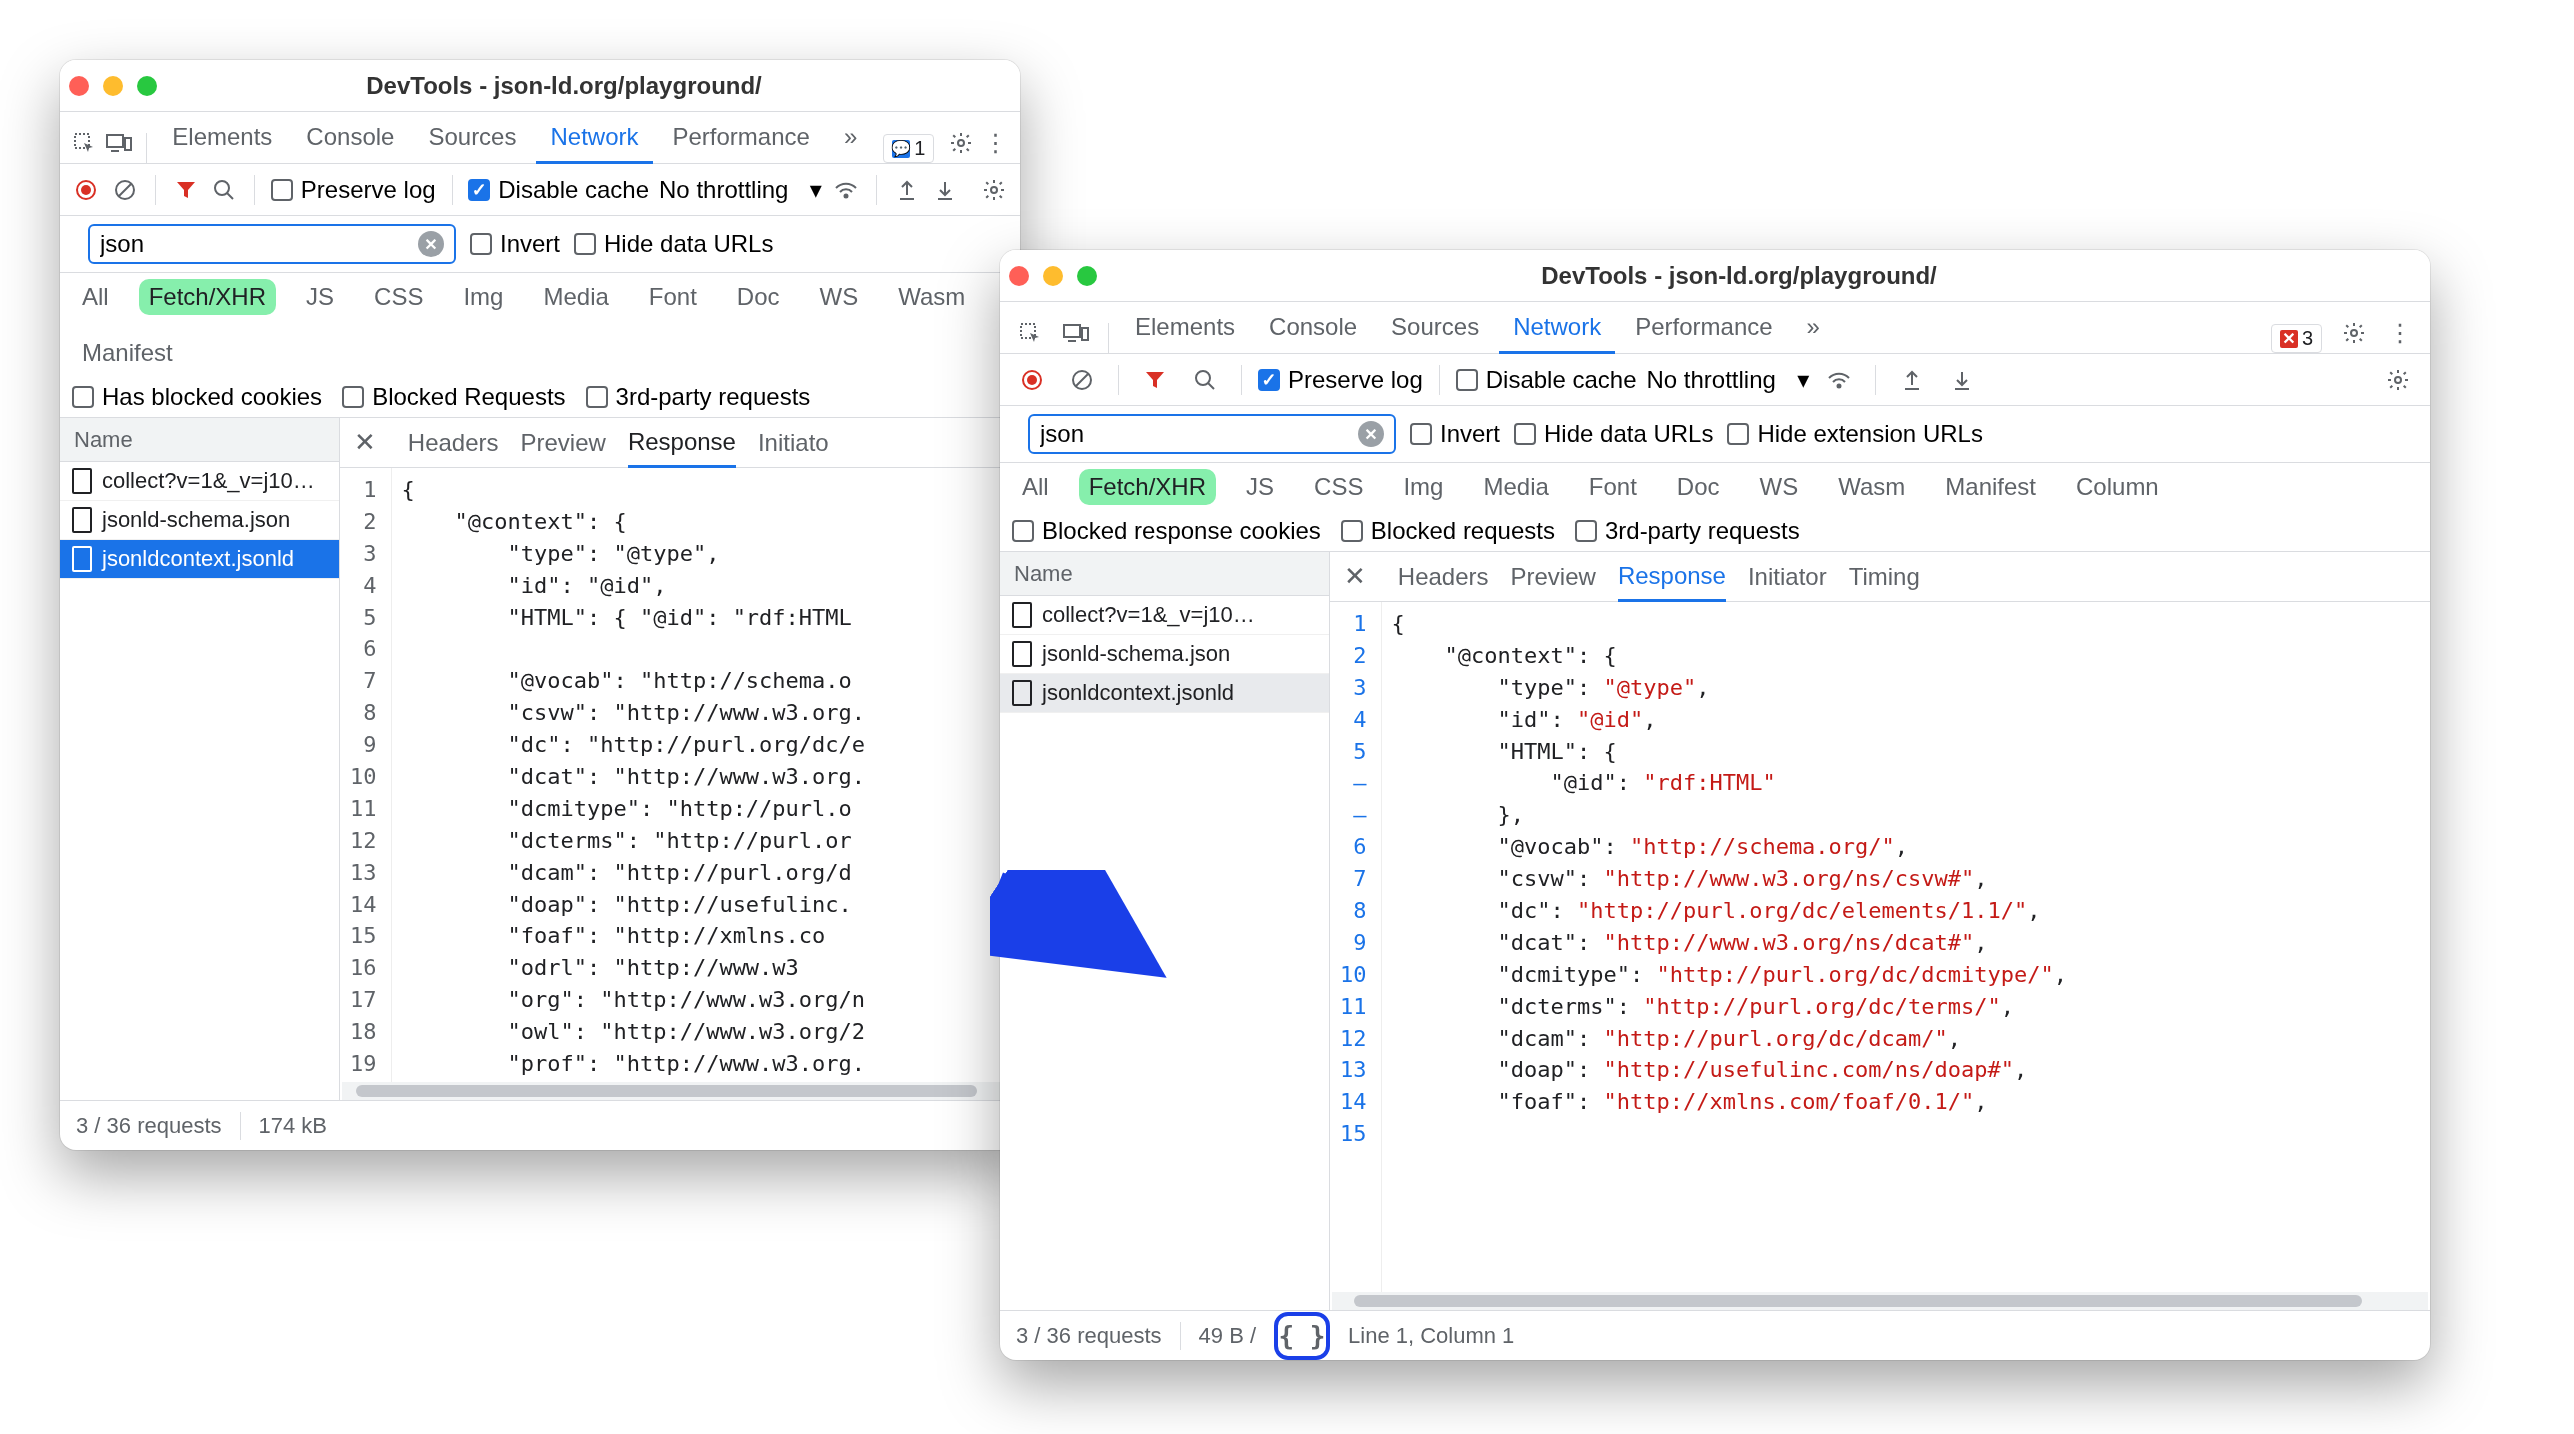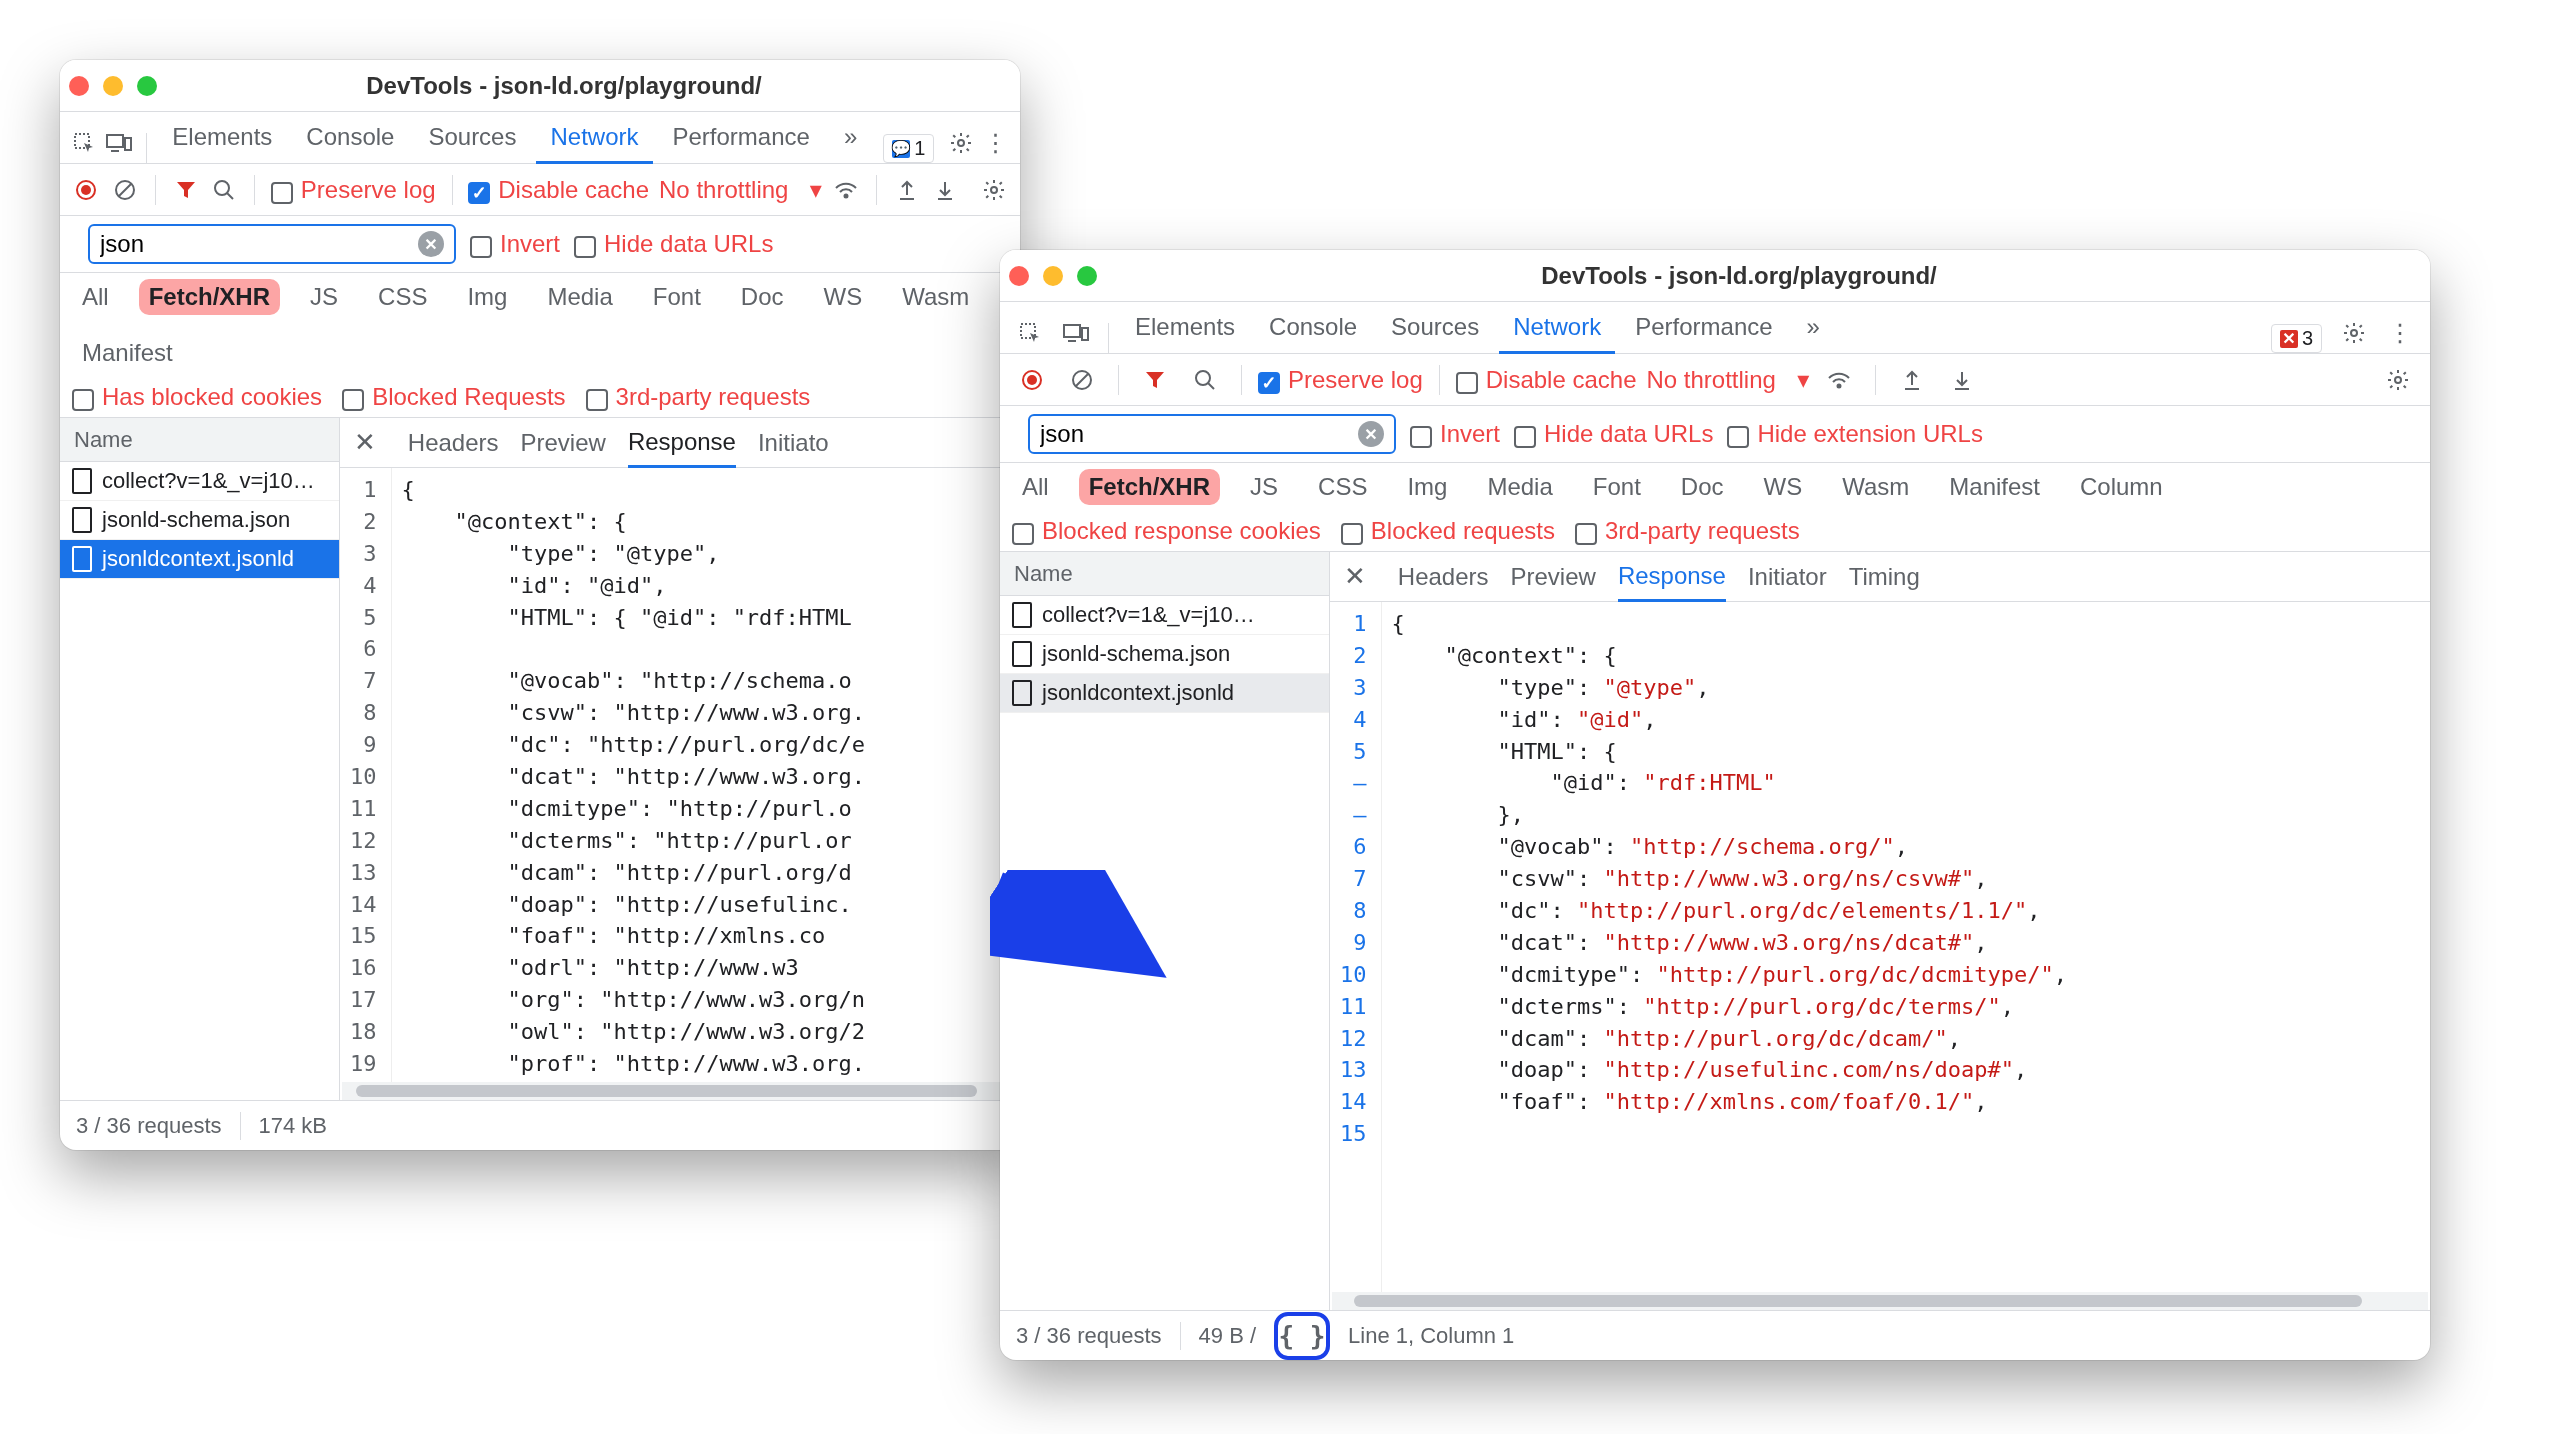--- a/index.html
+++ b/index.html
@@ -19,28 +19,28 @@
 .tab.active { color: #1a73e8; border-bottom: 3px solid #1a73e8; margin-bottom: -1px; }
 .badge { display: inline-flex; align-items: center; gap: 4px; padding: 2px 8px; border: 1px solid #dadce0; border-radius: 4px; font-size: 20px; margin-right: 6px; }
 .badge .sq { width: 18px; height: 18px; display: flex; align-items: center; justify-content: center; font-size: 16px; font-weight: bold; border-radius: 2px; color: #fff; }
 .badge .sq.blue { background: #1a73e8; }
 .badge .sq.red { background: #d93025; }
 .toolbar { display: flex; align-items: center; height: 52px; border-bottom: 1px solid #dadce0; padding: 0 12px; gap: 10px; font-size: 24px; flex-wrap: nowrap; }
 .toolbar .push { margin-left: auto; }
 .checkbox { width: 22px; height: 22px; border: 2px solid #5f6368; border-radius: 4px; display: inline-flex; align-items: center; justify-content: center; flex-shrink: 0; }
 .checkbox.checked { background: #1a73e8; border-color: #1a73e8; }
 .checkbox.checked::after { content: "✓"; color: #fff; font-size: 18px; line-height: 1; font-weight: bold; }
-.lbl { display: inline-flex; align-items: flex-end; gap: 8px; color: #ef4444; white-space: nowrap; }
+.lbl { display: inline-flex; align-items: center; gap: 8px; color: #000000; white-space: nowrap; }
 .filterrow { display: flex; align-items: center; padding: 8px 28px; gap: 14px; flex-wrap: wrap; border-bottom: 1px solid #dadce0; font-size: 24px; }
 .searchbox { display: flex; align-items: center; border: 2px solid #1a73e8; border-radius: 6px; padding: 4px 10px; gap: 8px; min-width: 300px; background: #fff; }
 .searchbox input { border: 0; outline: 0; font-size: 24px; flex: 1; background: transparent; }
 .clearcircle { width: 26px; height: 26px; background: #9aa0a6; border-radius: 50%; display: flex; align-items: center; justify-content: center; color: #fff; font-size: 16px; font-weight: bold; }
 .chiprow { display: flex; align-items: center; padding: 6px 12px; gap: 20px; flex-wrap: wrap; font-size: 24px; }
 .chip { padding: 4px 10px; border-radius: 10px; color: #5f6368; }
-.chip.active { background: #fca5a5; color: #202124; font-weight: bold; }
+.chip.active { background: #86efac; color: #202124; }
 .content { flex: 1; display: flex; min-height: 0; }
 .sidebar { width: 330px; border-right: 1px solid #dadce0; display: flex; flex-direction: column; background: #fff; }
 .w1 .sidebar { width: 280px; }
 .colhead { height: 44px; display: flex; align-items: center; padding: 0 14px; border-bottom: 1px solid #dadce0; color: #5f6368; font-size: 22px; background: #f1f3f4; }
 .reqlist { flex: 1; overflow: auto; }
 .reqitem { display: flex; align-items: center; gap: 10px; padding: 6px 12px; font-size: 22px; border-bottom: 1px solid #f0f0f0; }
 .reqitem.selected { background: #1a73e8; color: #fff; }
 .reqitem.highlight { background: #e8eaed; }
 .docicon { width: 20px; height: 26px; border: 2px solid currentColor; border-radius: 2px; flex-shrink: 0; position: relative; }
 .reqitem.selected .docicon { border-color: #fff; }

